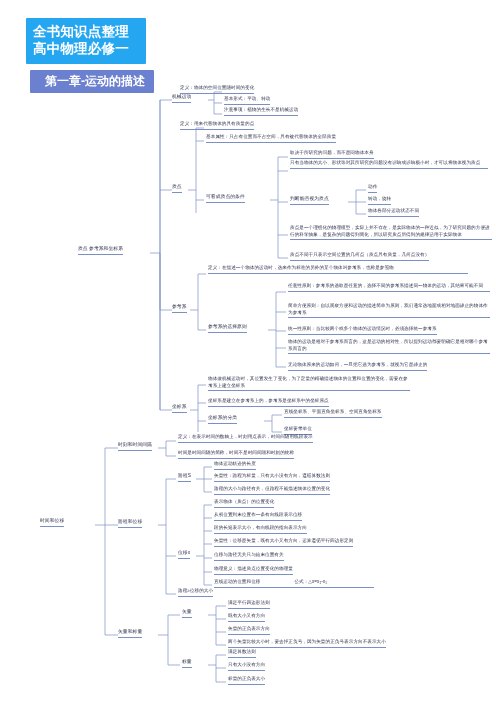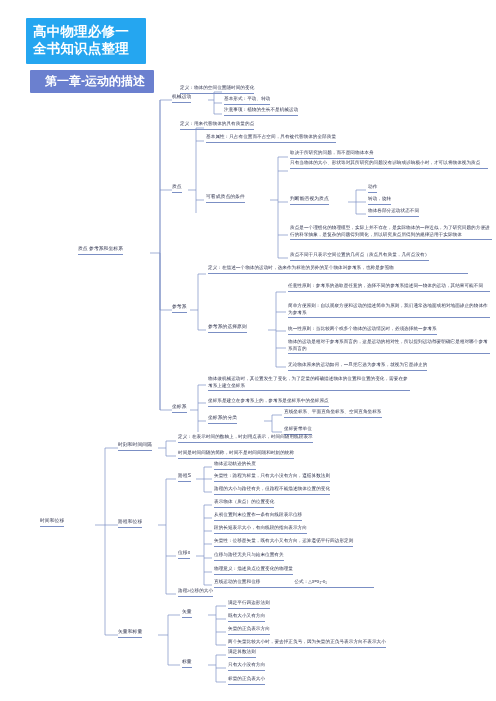--- a/index.html
+++ b/index.html
@@ -69,22 +69,22 @@
   .node.lbl { font-size: 4.8px; }
 
   .formula { display: inline-block; margin-left: 34px; }
 </style>
 </head>
 <body>
 
 <div id="page">
 
   <div class="title-main">
+    <span>全书知识点整理</span>
     <span>高中物理必修一</span>
-    <span>全书知识点整理</span>
   </div>
   <div class="title-chapter">第一章-运动的描述</div>
 
   <svg id="wires" viewBox="0 0 496 701">
 
     <path d="M150 253 L160 253"></path>
     <path d="M160 253 L160 100 M160 253 L160 310 M160 253 L160 410"></path>
     <path d="M160 100 L172 100"></path>
     <path d="M160 190 L172 190"></path>
     <path d="M160 310 L172 310"></path>

